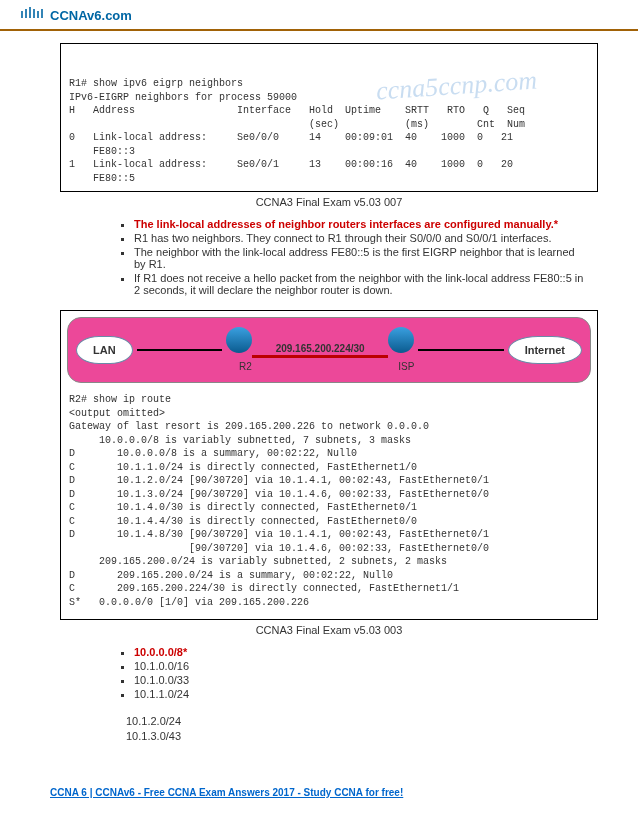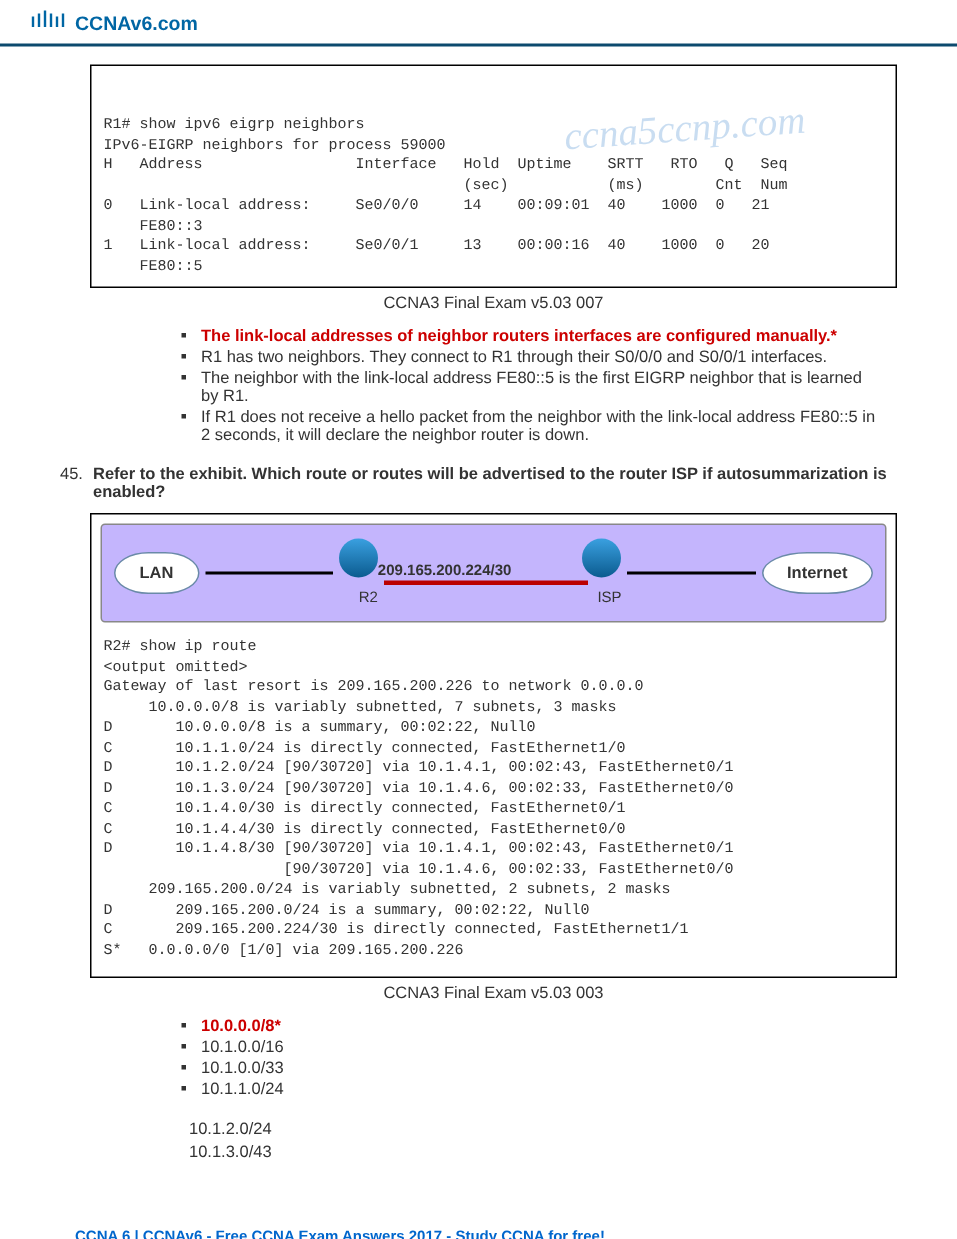--- a/index.html
+++ b/index.html
@@ -8,21 +8,21 @@
     font-size: 11px;
     color: #333;
     background: #fff;
     width: 638px;
   }
   .header {
     display: flex;
     justify-content: space-between;
     align-items: center;
     padding: 6px 20px;
-    border-bottom: 2px solid #0c4a6e;
+    border-bottom: 2px solid #a16207;
   }
   .logo {
     color: #0066a4;
     font-size: 13px;
     font-weight: bold;
   }
   .logo-bars {
     display: inline-block;
     margin-right: 4px;
   }
@@ -68,24 +68,24 @@
   .exhibit-box {
     border: 1.5px solid #000;
     padding: 6px;
     font-family: "Courier New", monospace;
     font-size: 10px;
     line-height: 1.35;
     margin-bottom: 4px;
   }
   .topology {
     border: 1px solid #888;
-    border-radius: 3px;
+    border-radius: 14px;
     padding: 6px 8px;
     margin-bottom: 6px;
-    background: #c4b5fd;
+    background: #ec4899;
     display: flex;
     align-items: center;
     justify-content: space-between;
     height: 52px;
   }
   .cloud {
     border: 1px solid #6a8aa8;
     border-radius: 50% / 60%;
     padding: 6px 16px;
     font-family: Arial, sans-serif;
@@ -155,34 +155,30 @@
 
   <div class="caption">CCNA3 Final Exam v5.03 007</div>
 
   <ul class="answers">
     <li><span class="correct">The link-local addresses of neighbor routers interfaces are configured manually.*</span></li>
     <li>R1 has two neighbors. They connect to R1 through their S0/0/0 and S0/0/1 interfaces.</li>
     <li>The neighbor with the link-local address FE80::5 is the first EIGRP neighbor that is learned by R1.</li>
     <li>If R1 does not receive a hello packet from the neighbor with the link-local address FE80::5 in 2 seconds, it will declare the neighbor router is down.</li>
   </ul>
 
-  <div class="question-num">
-    <div class="qnum">45.</div>
-    <div class="qtext">Refer to the exhibit. Which route or routes will be advertised to the router ISP if autosummarization is enabled?</div>
-  </div>
 
   <div class="exhibit-box">
     <div class="topology">
       <div class="cloud">LAN</div>
       <div class="line-black"></div>
       <div style="text-align:center">
         <span class="router"></span>
         <div class="rlabel">R2</div>
       </div>
-      <div style="flex:1.6; display:flex; flex-direction:column; align-items:flex-start;">
+      <div style="flex:1.6; display:flex; flex-direction:column; align-items:center;">
         <div class="ipaddr">209.165.200.224/30</div>
         <div class="line-red" style="width:100%"></div>
       </div>
       <div style="text-align:center">
         <span class="router"></span>
         <div class="rlabel">ISP</div>
       </div>
       <div class="line-black"></div>
       <div class="cloud">Internet</div>
     </div>

